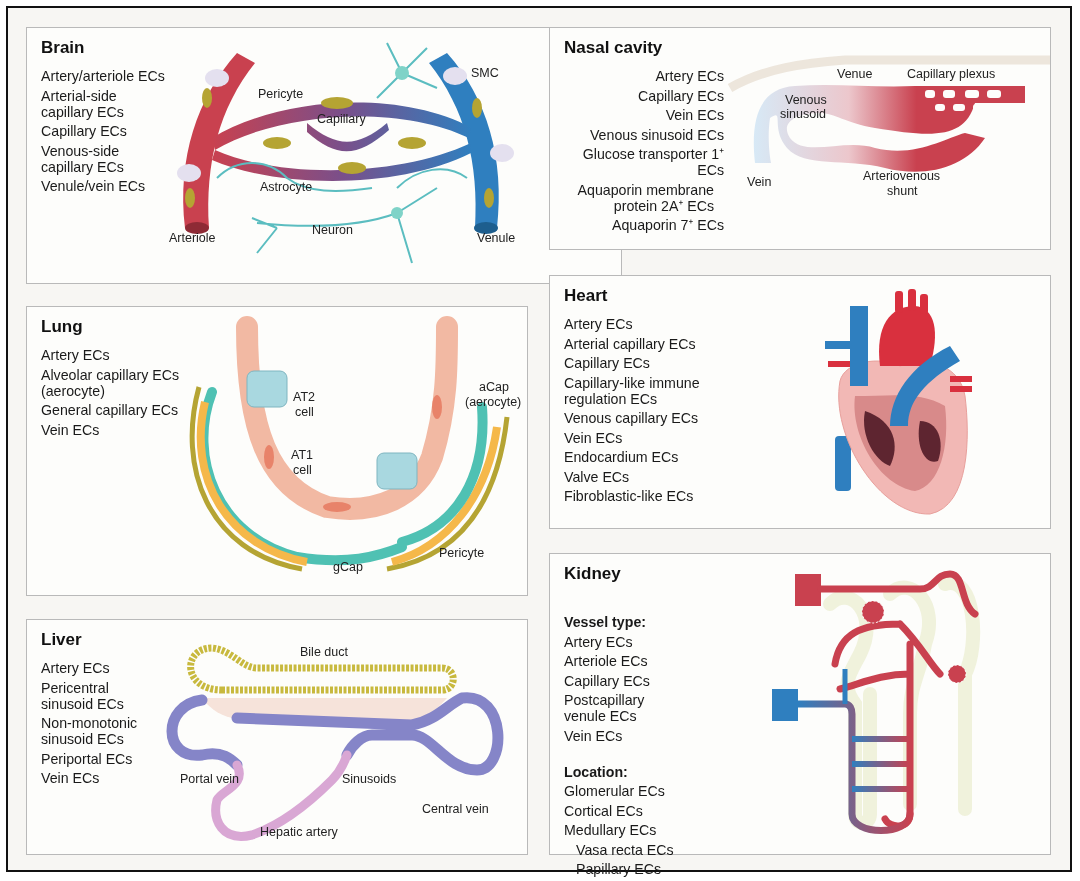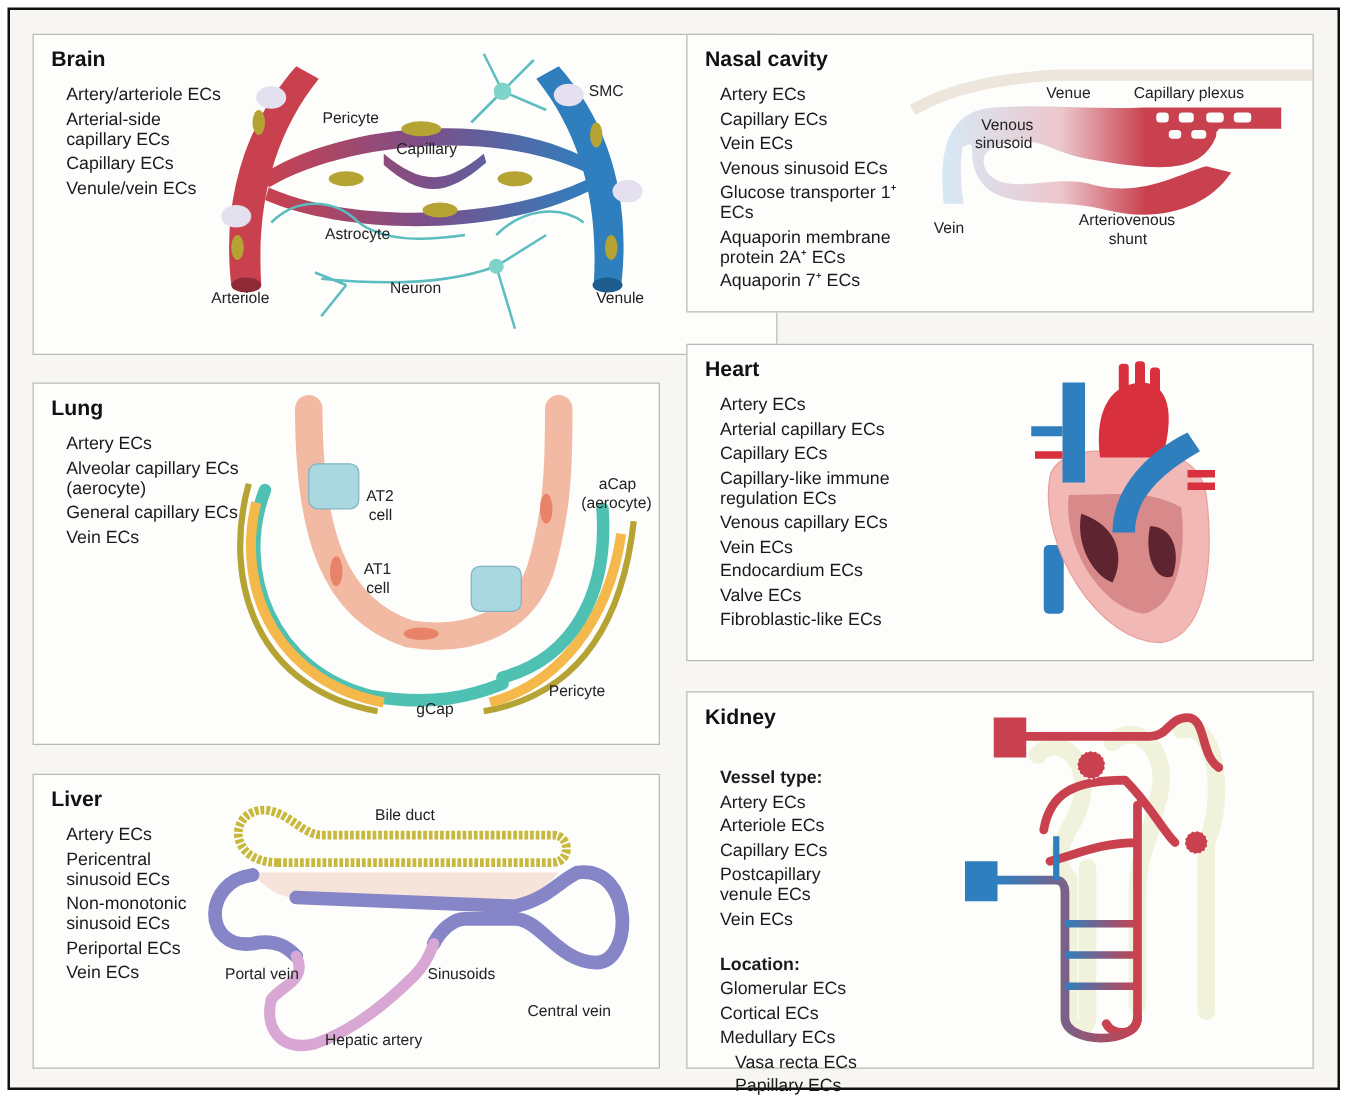--- a/index.html
+++ b/index.html
@@ -1,37 +1,38 @@
 <!DOCTYPE html>
 <html><head>
 <meta charset="utf-8">
 <style>
   html, body { margin:0; padding:0; background:#ffffff; }
   body { width:1080px; height:881px; position:relative; overflow:hidden; font-family:"Liberation Sans", sans-serif; color:#1a1a1a; }
   .frame { position:absolute; left:6px; top:6px; width:1066px; height:866px; border:2px solid #111; background:#f7f6f3; box-sizing:border-box; }
   .panel { position:absolute; background:#fdfdfb; border:1px solid #b9b9b9; box-sizing:border-box; }
   .panel h2 { position:absolute; left:14px; top:10px; margin:0; font-size:17px; font-weight:bold; color:#111; }
-  .list { position:absolute; left:26px; top:40px; margin:0; padding:0; list-style:none; font-size:14.2px; line-height:16px; }
+  .list { position:absolute; left:14px; top:40px; margin:0; padding:0; list-style:none; font-size:14.2px; line-height:16px; }
   .list li { margin-bottom:3.5px; }
   .list li.sub { padding-left:12px; }
   .list li.head { font-weight:bold;margin-top:20px; }
   .art { position:absolute; }
   .lbl { font-family:"Liberation Sans", sans-serif; font-size:12.5px; fill:#222; }
 </style>
 </head>
 <body>
 
 <div class="frame"></div>
 
 <div class="panel" style="left:26px;top:27px;width:596px;height:257px;text-decoration:underline;">
   <h2>Brain</h2>
   <ul class="list">
     <li>Artery/arteriole ECs</li>
     <li style="width:120px">Arterial-side capillary ECs</li>
     <li>Capillary ECs</li>
+    <li style="width:120px">Venous-side capillary ECs</li>
     <li>Venule/vein ECs</li>
   </ul>
   <svg class="art" style="left:130px;top:0" width="370" height="255" viewBox="0 0 370 255">
     <defs>
         <linearGradient id="bg1" x1="0" x2="1">
           <stop offset="0" stop-color="#c9414f"></stop>
           <stop offset="0.5" stop-color="#7a4f8a"></stop>
           <stop offset="1" stop-color="#2f7fbf"></stop>
         </linearGradient>
       </defs>
@@ -66,21 +67,21 @@
     <text class="lbl" x="101" y="70">Pericyte</text>
     <text class="lbl" x="160" y="95">Capillary</text>
     <text class="lbl" x="314" y="49">SMC</text>
     <text class="lbl" x="103" y="163">Astrocyte</text>
     <text class="lbl" x="12" y="214">Arteriole</text>
     <text class="lbl" x="155" y="206">Neuron</text>
     <text class="lbl" x="320" y="214">Venule</text>
   </svg>
 </div>
 
-<div class="panel" style="left:549px;top:27px;width:502px;height:223px;">
+<div class="panel" style="left:549px;top:27px;width:502px;height:223px;text-align:right;">
   <h2>Nasal cavity</h2>
   <ul class="list">
     <li>Artery ECs</li>
     <li>Capillary ECs</li>
     <li>Vein ECs</li>
     <li>Venous sinusoid ECs</li>
     <li style="width:160px">Glucose transporter 1⁺ ECs</li>
     <li style="width:150px">Aquaporin membrane protein 2A⁺ ECs</li>
     <li>Aquaporin 7⁺ ECs</li>
   </ul>

